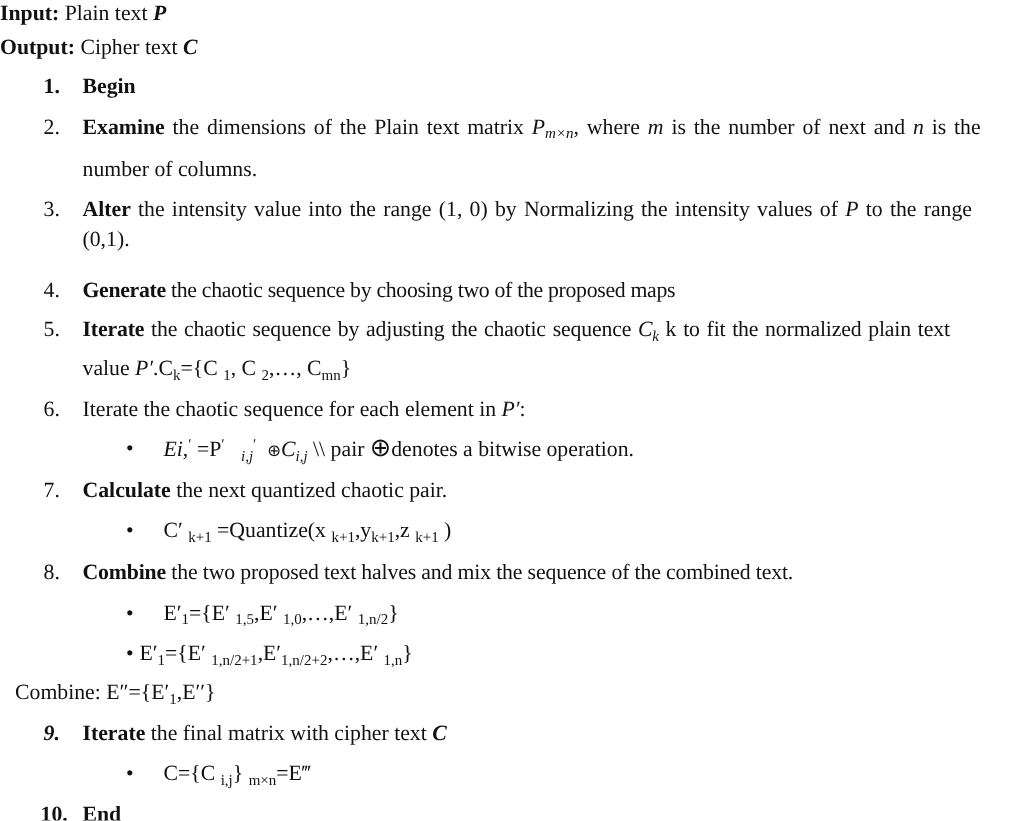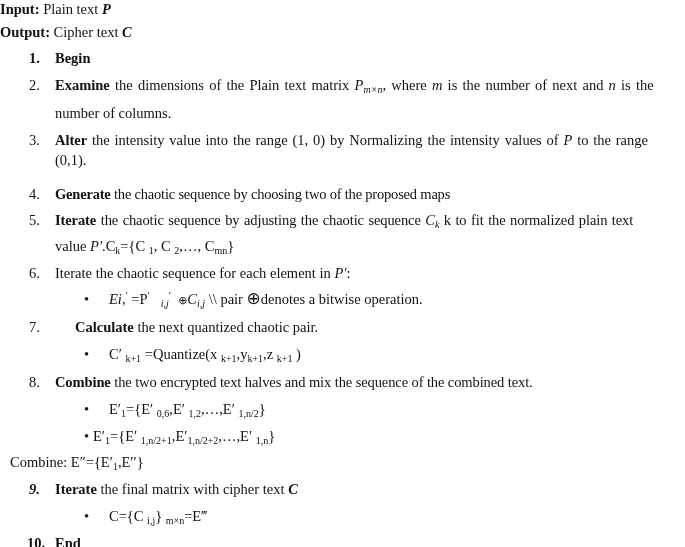--- a/index.html
+++ b/index.html
@@ -63,34 +63,34 @@
   <span class="num" style="left:29px;">6.</span>
   <span class="txt" style="left:55px;"><span>Iterate the chaotic sequence for each element in </span><span class="i">P′</span><span>:</span></span>
 </div>
 <div class="ln" style="left:0;top:290px;width:685px;">
   <span class="bullet" style="left:84px;">•</span>
   <span class="txt" style="left:109px;"><span class="i">Ei,</span><sup>′</sup><span> =P</span><sup>′</sup>&nbsp;&nbsp;&nbsp;<sub class="i">i,j</sub><sup>′</sup>&nbsp;&nbsp;<span class="sm">⊕</span><span class="i">C</span><sub class="i">i,j</sub><span> \\ pair </span><span style="font-size:17px;">⊕</span><span>denotes a bitwise operation.</span></span>
 </div>
 
 <div class="ln" style="left:0;top:318px;width:685px;">
   <span class="num" style="left:29px;">7.</span>
-  <span class="txt" style="left:55px;margin-left:20px;"><span class="b">Calculate</span><span> the next quantized chaotic pair.</span></span>
+  <span class="txt" style="left:55px;"><span class="b">Calculate</span><span> the next quantized chaotic pair.</span></span>
 </div>
 <div class="ln" style="left:0;top:345px;width:685px;">
   <span class="bullet" style="left:84px;">•</span>
   <span class="txt" style="left:109px;"><span>C′ </span><sub>k+1</sub><span> =Quantize(x </span><sub>k+1</sub><span>,y</span><sub>k+1</sub><span>,z </span><sub>k+1</sub><span> )</span></span>
 </div>
 
 <div class="ln" style="left:0;top:373px;width:685px;">
   <span class="num" style="left:29px;">8.</span>
-  <span class="txt" style="left:55px;letter-spacing:-0.1px;"><span class="b">Combine</span><span> the two encrypted text halves and mix the sequence of the combined text.</span></span>
+  <span class="txt" style="left:55px;letter-spacing:-0.1px;"><span class="b">Combine</span><span> the two proposed text halves and mix the sequence of the combined text.</span></span>
 </div>
 <div class="ln" style="left:0;top:400px;width:685px;">
   <span class="bullet" style="left:84px;">•</span>
-  <span class="txt" style="left:109px;"><span>E′</span><sub>1</sub><span>={E′ </span><sub>0,6</sub><span>,E′ </span><sub>1,2</sub><span>,…,E′ </span><sub>1,n/2</sub><span>}</span></span>
+  <span class="txt" style="left:109px;"><span>E′</span><sub>1</sub><span>={E′ </span><sub>1,5</sub><span>,E′ </span><sub>1,0</sub><span>,…,E′ </span><sub>1,n/2</sub><span>}</span></span>
 </div>
 <div class="ln" style="left:0;top:427px;width:685px;">
   <span class="bullet" style="left:84px;">•</span>
   <span class="txt" style="left:93px;"><span>E′</span><sub>1</sub><span>={E′ </span><sub>1,n/2+1</sub><span>,E′</span><sub>1,n/2+2</sub><span>,…,E′ </span><sub>1,n</sub><span>}</span></span>
 </div>
 
 <div class="ln" style="left:10px;top:453px;"><span>Combine: E″={E′</span><sub>1</sub><span>,E′′}</span></div>
 
 <div class="ln" style="left:0;top:480px;width:685px;">
   <span class="num bi" style="left:29px;">9.</span>

